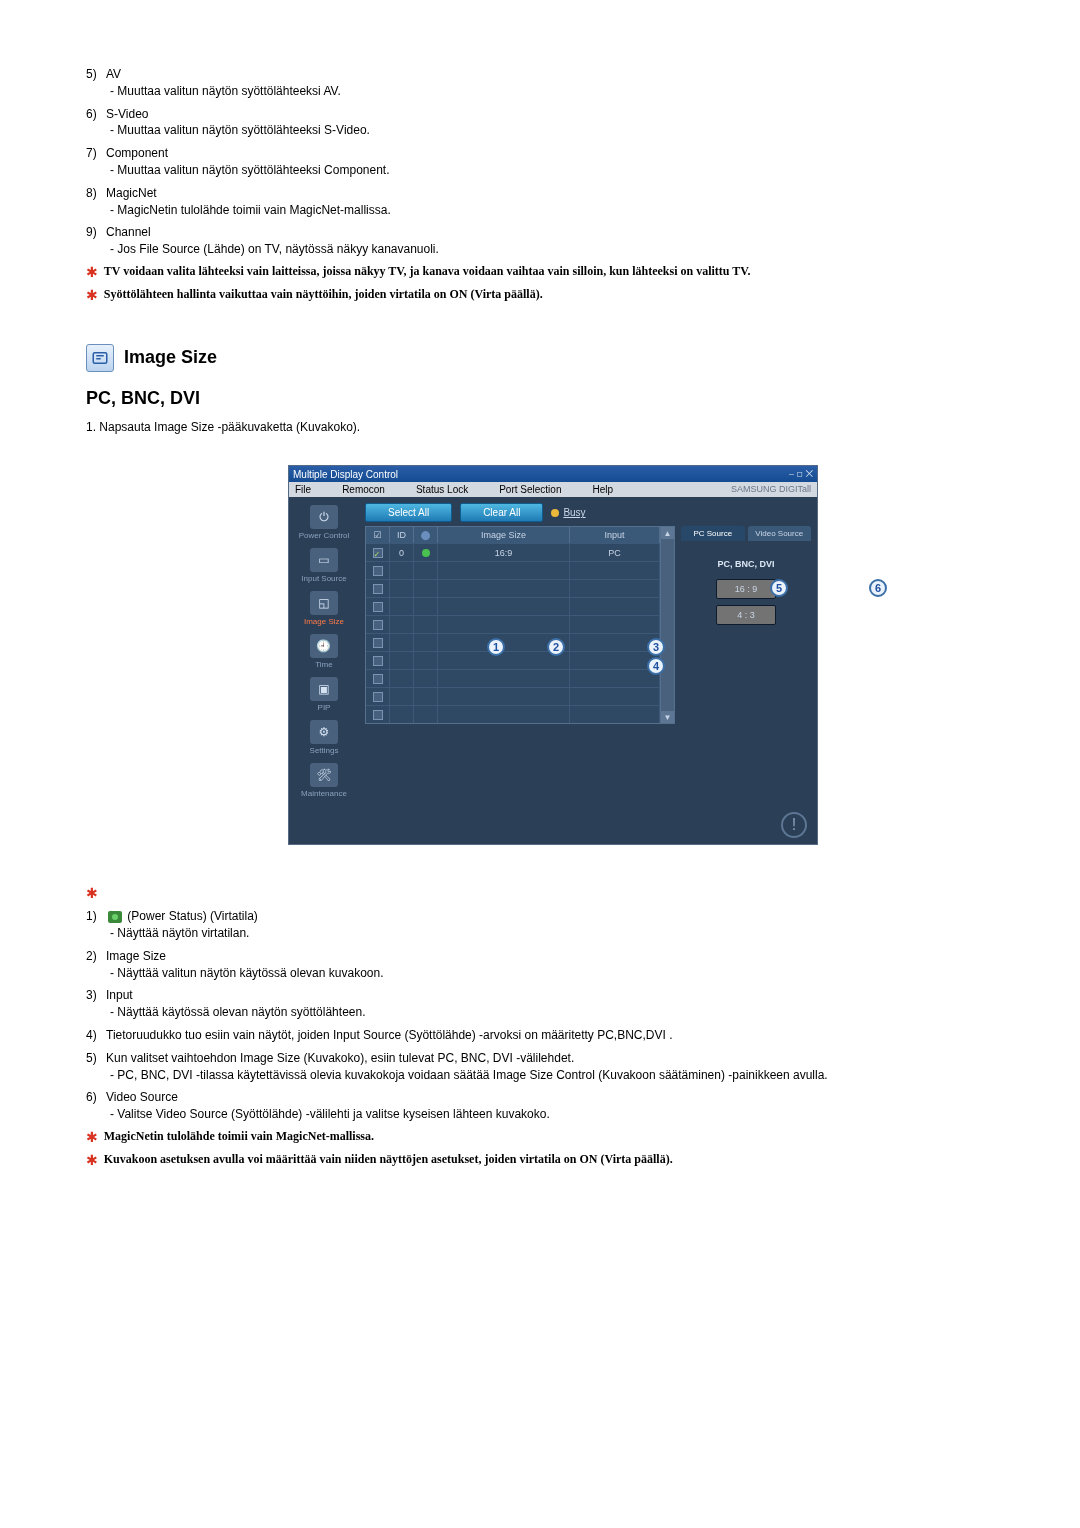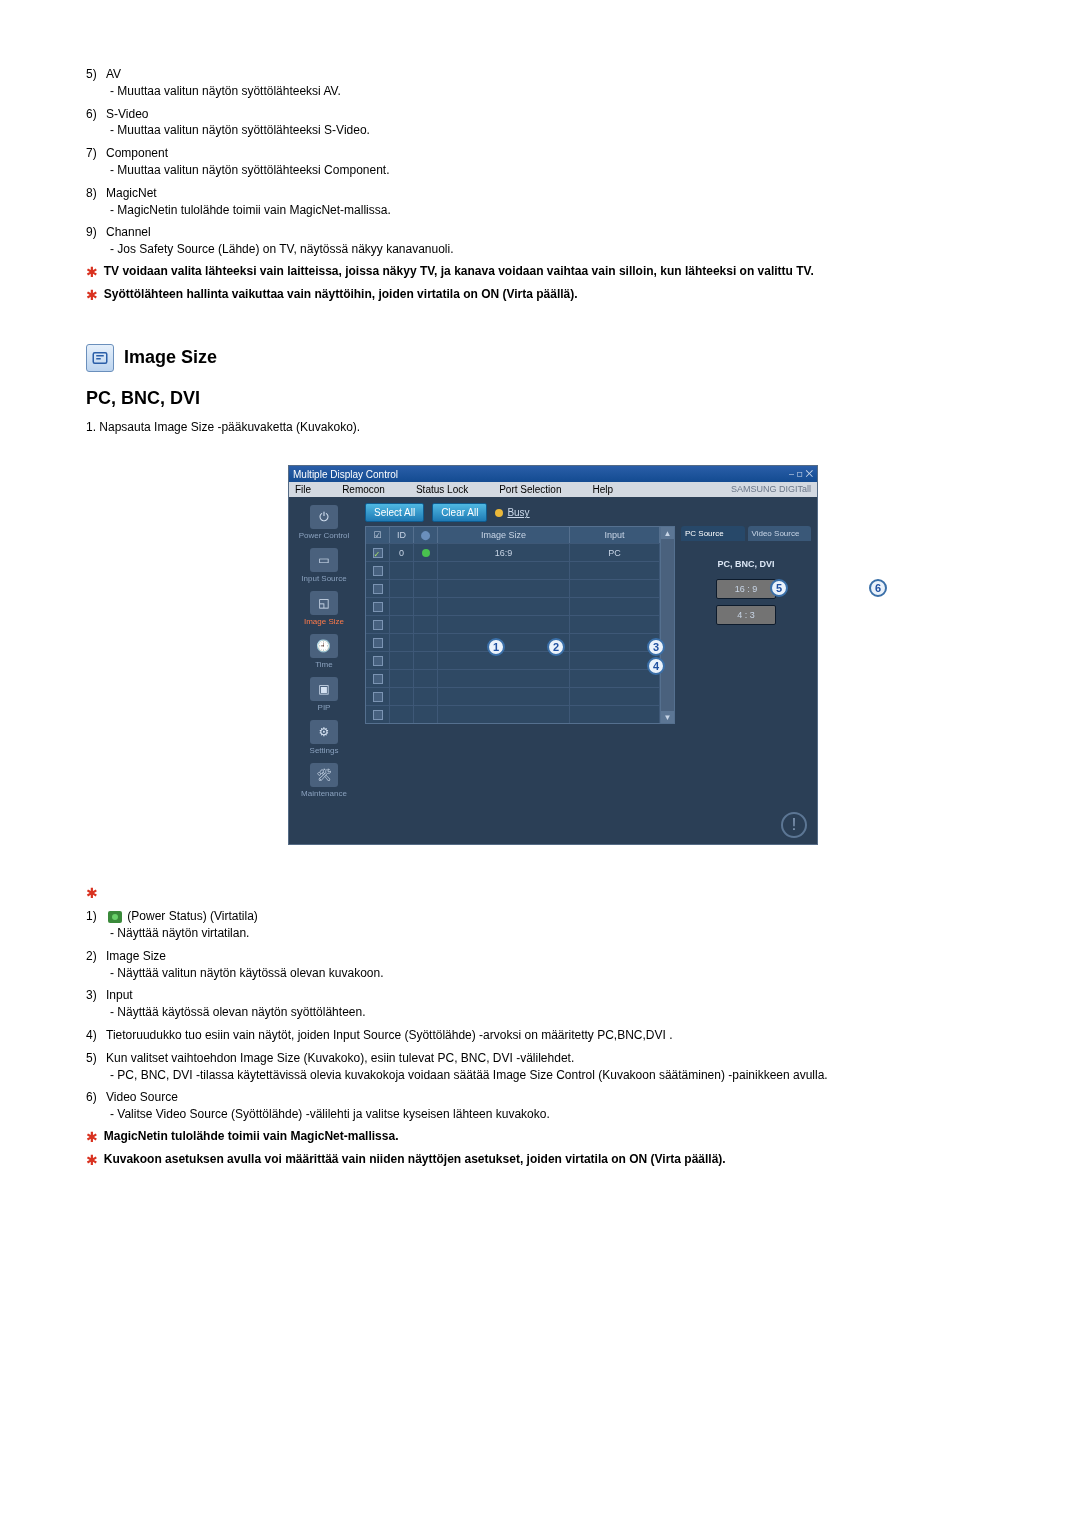--- a/index.html
+++ b/index.html
@@ -4,40 +4,40 @@
 <style>
   * { box-sizing: border-box; margin: 0; padding: 0; }
   body { font-family: Arial, Helvetica, sans-serif; font-size: 12px; color: #000; background: #fff; padding: 60px 60px 60px 60px; width: 1080px; }
   .content { max-width: 960px; margin-left: 26px; }
   .list-item { margin: 6px 0 6px 0; line-height: 1.4; }
   .list-num { display: inline-block; width: 20px; vertical-align: top; }
   .list-body { display: inline-block; vertical-align: top; max-width: 900px; }
   .desc { margin-left: 4px; }
   .star-row { display: flex; align-items: flex-start; margin: 6px 0; }
   .star { color: #d93220; font-size: 14px; margin-right: 6px; line-height: 1.2; flex-shrink:0; }
-  .star-text { font-weight: bold; }
+  .star-text { font-weight: bold; font-family: Liberation Serif, serif; }
   .section-header { display: flex; align-items: center; margin: 40px 0 10px 0; }
   .section-icon { width: 28px; height: 28px; margin-right: 10px; border:1px solid #6a8fbc; border-radius:3px; background: linear-gradient(#e6f0fb,#bcd4ef); display:flex; align-items:center; justify-content:center; }
   .section-icon svg { width:18px; height:18px; }
   .section-title { font-size: 18px; font-weight: bold; }
   .subtitle { font-size: 18px; font-weight: bold; margin: 16px 0 10px 0; }
   .screenshot-wrap { display:flex; justify-content:center; margin: 30px 0 40px 0; }
   .app { width: 530px; background:#2b3f56; border:1px solid #556b85; font-size:10px; color:#c8d5e6; position:relative; }
   .titlebar { background: linear-gradient(#2a5ea8,#134b91); color:#fff; padding:2px 4px; display:flex; justify-content:space-between; align-items:center; font-size:10px; }
   .titlebar-icons { color:#cbd8ea; font-size:10px; }
   .menubar { background:#d3d9e1; color:#000; padding:2px 6px; display:flex; gap:31px; font-size:10px; }
   .brand { margin-left:auto; color:#6a7688; font-size:9px; }
   .app-body { display:flex; }
   .sidebar { width:70px; background:#2b3f56; padding:4px 0; }
   .side-item { text-align:center; padding:4px 0; font-size:8px; color:#8aa1be; }
   .side-item .si-icon { width:28px; height:24px; margin:0 auto 2px auto; background:#4a617d; border-radius:3px; display:flex; align-items:center; justify-content:center; color:#d5e2f2; font-size:12px; }
   .side-item.active .si-label { color:#ff7a4a; }
   .main { flex:1; padding:6px; }
   .toolbar { display:flex; align-items:center; gap:8px; margin-bottom:4px; }
-  .tbtn { padding:3px 8px; border-radius:2px; font-size:10px; color:#fff; background: linear-gradient(#4fb8e2,#1f7bb5); border:1px solid #0f5c8f; }
+  .tbtn { padding:3px 22px; border-radius:2px; font-size:10px; color:#fff; background: linear-gradient(#4fb8e2,#1f7bb5); border:1px solid #0f5c8f; }
   .busy { display:flex; align-items:center; gap:4px; font-size:10px; color:#cbd8ea;text-decoration:underline; }
   .busy-dot { width:8px; height:8px; border-radius:50%; background:#eab83a; }
   .grid-wrap { display:flex; }
   .grid { flex:1; border:1px solid #55708f; background:#2f4964; }
   .ghead { display:flex; background:#3a5878; }
   .ghead div { padding:3px 4px; border-right:1px solid #55708f; font-size:9px; text-align:center; color:#c8d5e6; }
   .gh-chk { width:24px; }
   .gh-id { width:24px; }
   .gh-ps { width:24px; }
   .gh-size { flex:1; }
@@ -50,21 +50,21 @@
   .gc-size { flex:1; }
   .gc-input { width:90px; }
   .chk { width:10px; height:10px; border:1px solid #7b94b3; background:#46607e; }
   .chk.on::after { content:"✓"; font-size:8px; color:#a8e26a; }
   .ps-dot { width:8px; height:8px; border-radius:50%; background:#49c24f; }
   .scroll { width:14px; background:#4a617d; border:1px solid #55708f; border-left:none; display:flex; flex-direction:column; }
   .scroll .sbtn { height:12px; background:#5c7694; display:flex; align-items:center; justify-content:center; font-size:8px; color:#c8d5e6; }
   .scroll .strack { flex:1; }
   .right-panel { width:130px; margin-left:6px; }
   .tabs { display:flex; gap:3px; margin-bottom:6px; }
-  .tab { flex:1; padding:3px 4px; font-size:8px; color:#c8d5e6; background:#3a5878; border-radius:3px 3px 0 0; }
+  .tab { flex:1; padding:3px 4px; font-size:8px; text-align:center; color:#c8d5e6; background:#3a5878; border-radius:3px 3px 0 0; }
   .tab.active { background:#274869; color:#fff; }
   .panel-content { text-align:center; }
   .panel-label { font-size:9px; color:#dbe6f4; margin:18px 0 10px 0; font-weight:bold; }
   .ratio-btn { margin:6px auto; width:60px; padding:4px 0; background:#737373; border:1px solid #0d1b2c; color:#c8d5e6; font-size:9px; border-radius:2px; }
   .status { display:flex; justify-content:flex-end; padding:6px 10px; }
   .status-icon { width:26px; height:26px; border-radius:50%; border:2px solid #5c7694; display:flex; align-items:center; justify-content:center; color:#8aa1be; font-size:16px; }
   .badge { position:absolute; width:18px; height:18px; border:2px solid #3a6fa8; border-radius:50%; background:#eaf2fb; color:#2050a0; font-weight:bold; font-size:11px; display:flex; align-items:center; justify-content:center; }
   .b1 { top:172px; left:198px; }
   .b2 { top:172px; left:258px; }
   .b3 { top:172px; left:358px; }
@@ -77,21 +77,21 @@
 </head>
 <body>
 
 <div class="content">
 
   <div id="top-list">
       <div class="list-item"><span class="list-num">5)</span><span class="list-body">AV<br><span class="desc">- Muuttaa valitun näytön syöttölähteeksi AV.</span></span></div>
       <div class="list-item"><span class="list-num">6)</span><span class="list-body">S-Video<br><span class="desc">- Muuttaa valitun näytön syöttölähteeksi S-Video.</span></span></div>
       <div class="list-item"><span class="list-num">7)</span><span class="list-body">Component<br><span class="desc">- Muuttaa valitun näytön syöttölähteeksi Component.</span></span></div>
       <div class="list-item"><span class="list-num">8)</span><span class="list-body">MagicNet<br><span class="desc">- MagicNetin tulolähde toimii vain MagicNet-mallissa.</span></span></div>
-      <div class="list-item"><span class="list-num">9)</span><span class="list-body">Channel<br><span class="desc">- Jos Safety Source (Lähde) on TV, näytössä näkyy kanavanuoli.</span></span></div>
+      <div class="list-item"><span class="list-num">9)</span><span class="list-body">Channel<br><span class="desc">- Jos File Source (Lähde) on TV, näytössä näkyy kanavanuoli.</span></span></div>
     </div>
 
   <div id="top-notes">
       <div class="star-row">
         <span class="star">✱</span>
         <span class="star-text">TV voidaan valita lähteeksi vain laitteissa, joissa näkyy TV, ja kanava voidaan vaihtaa vain silloin, kun lähteeksi on valittu TV.</span>
       </div>
       <div class="star-row">
         <span class="star">✱</span>
         <span class="star-text">Syöttölähteen hallinta vaikuttaa vain näyttöihin, joiden virtatila on ON (Virta päällä).</span>

